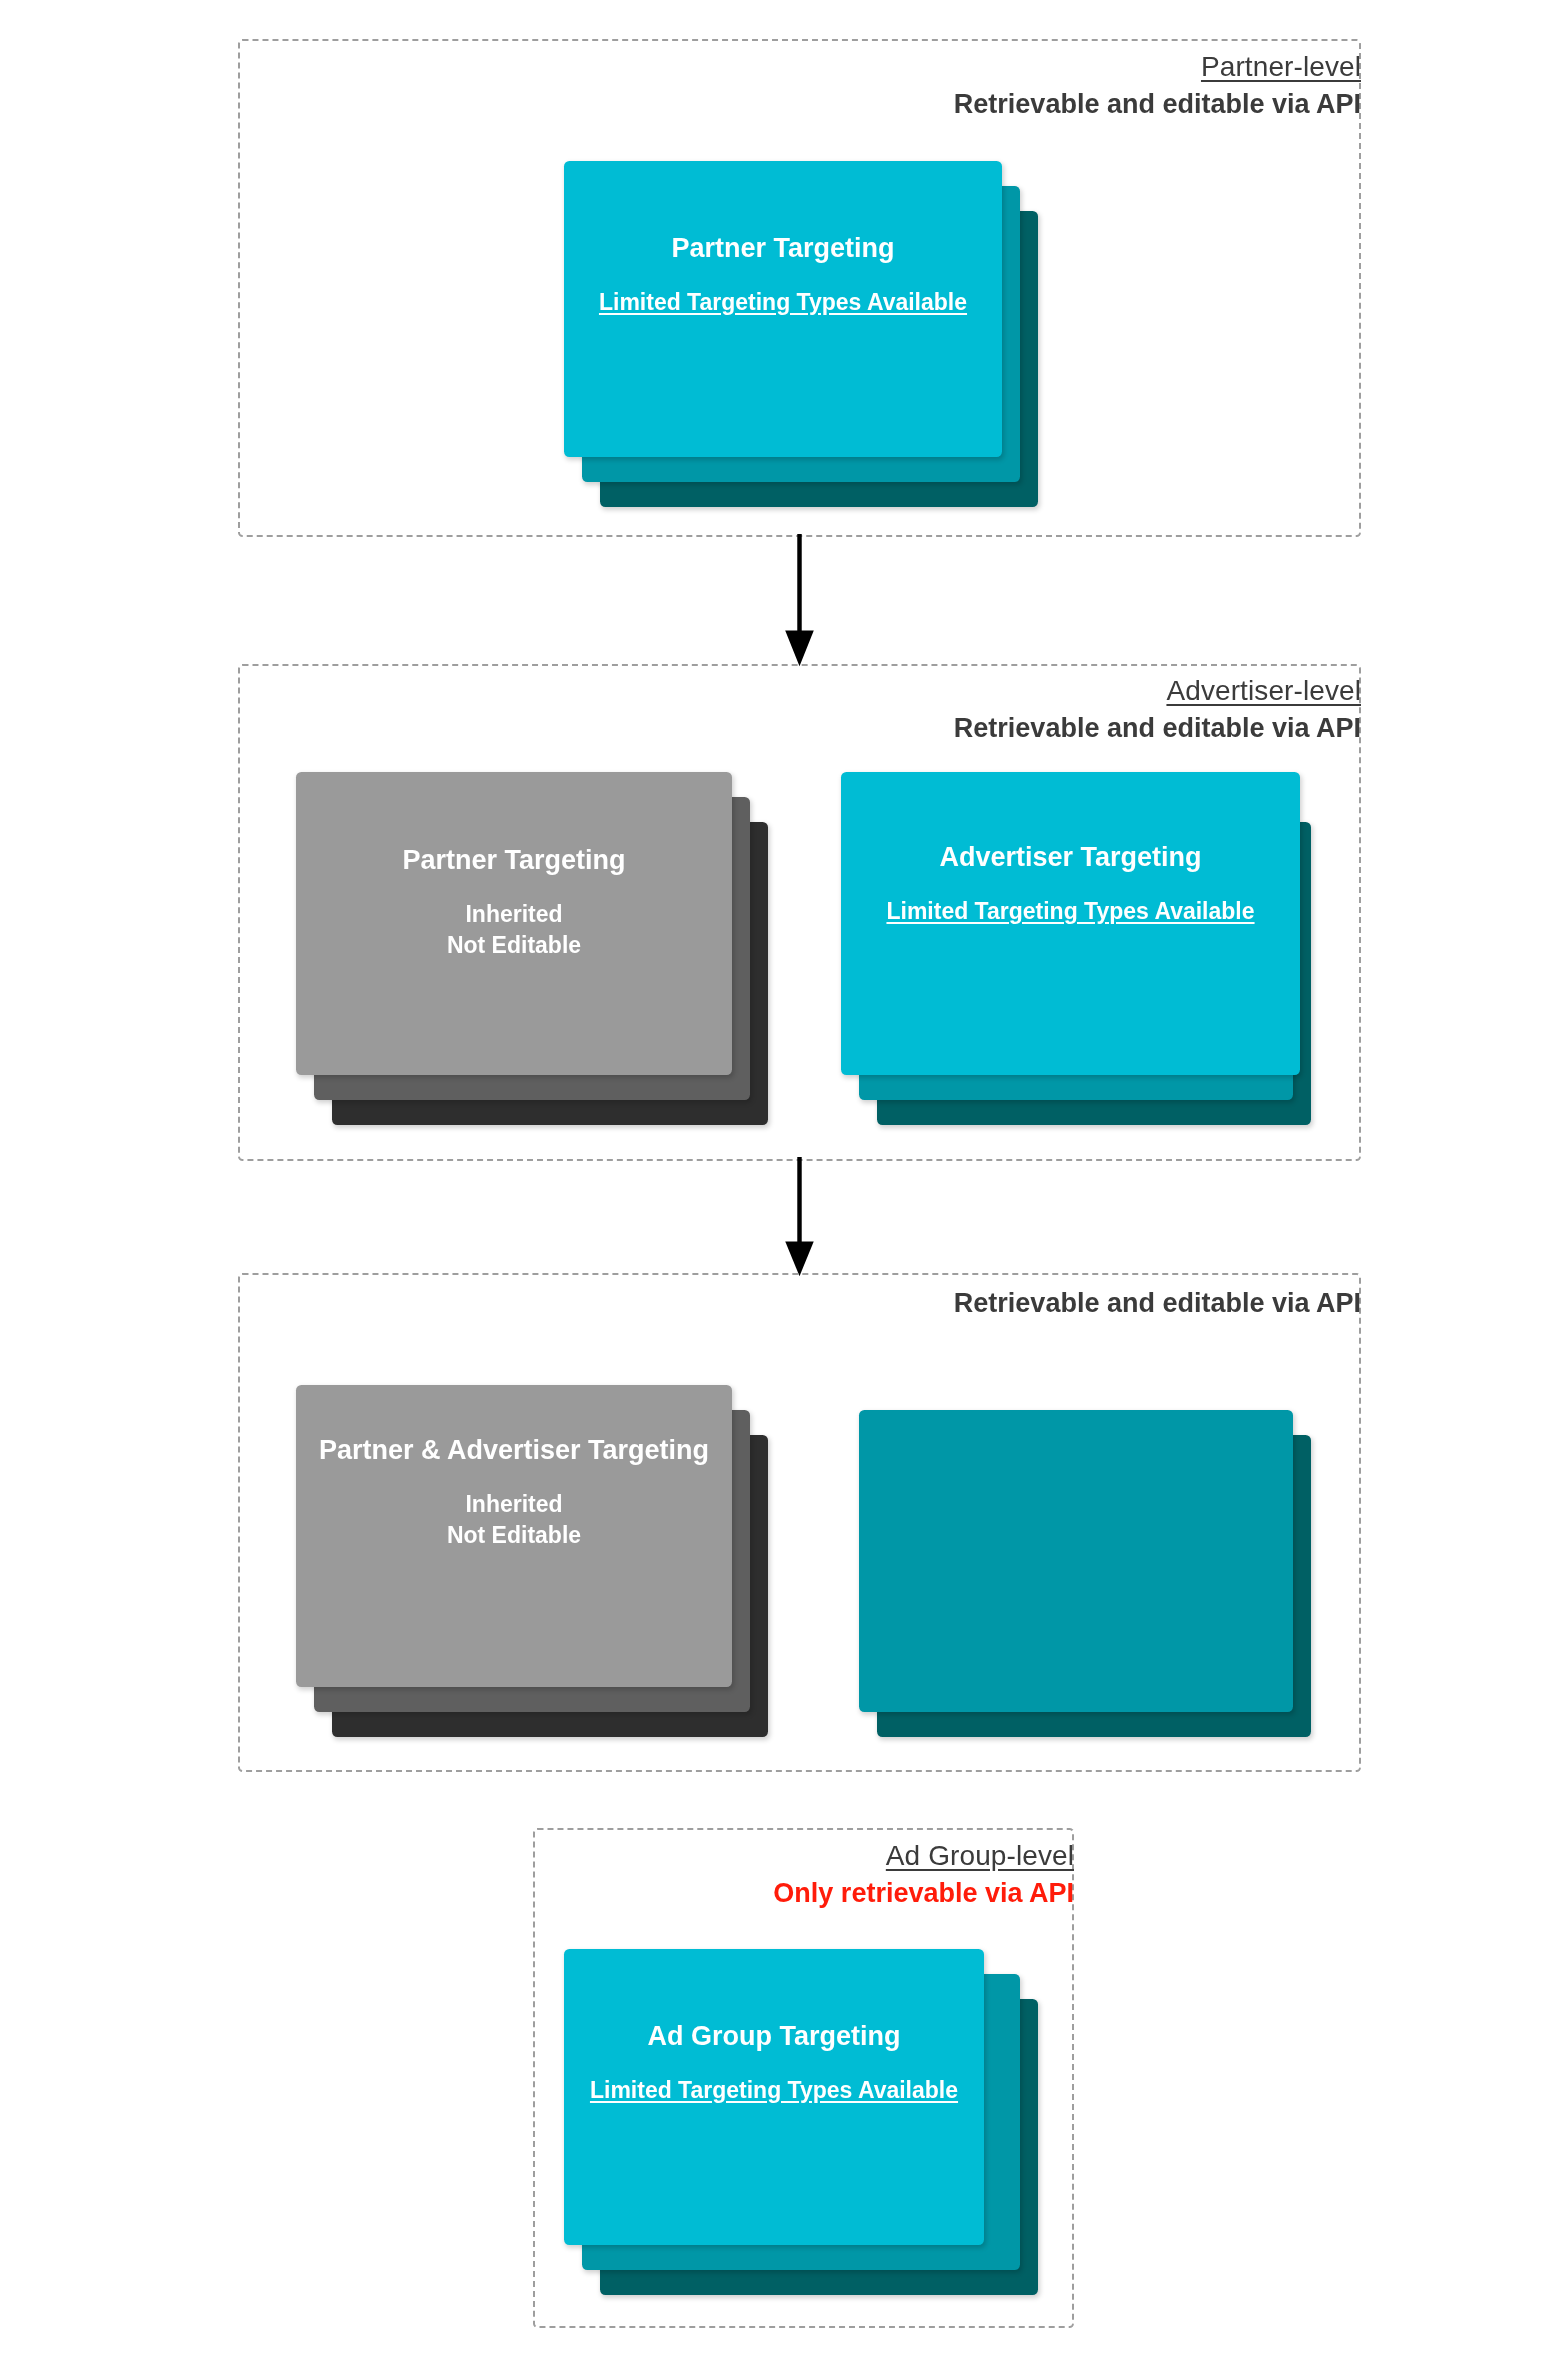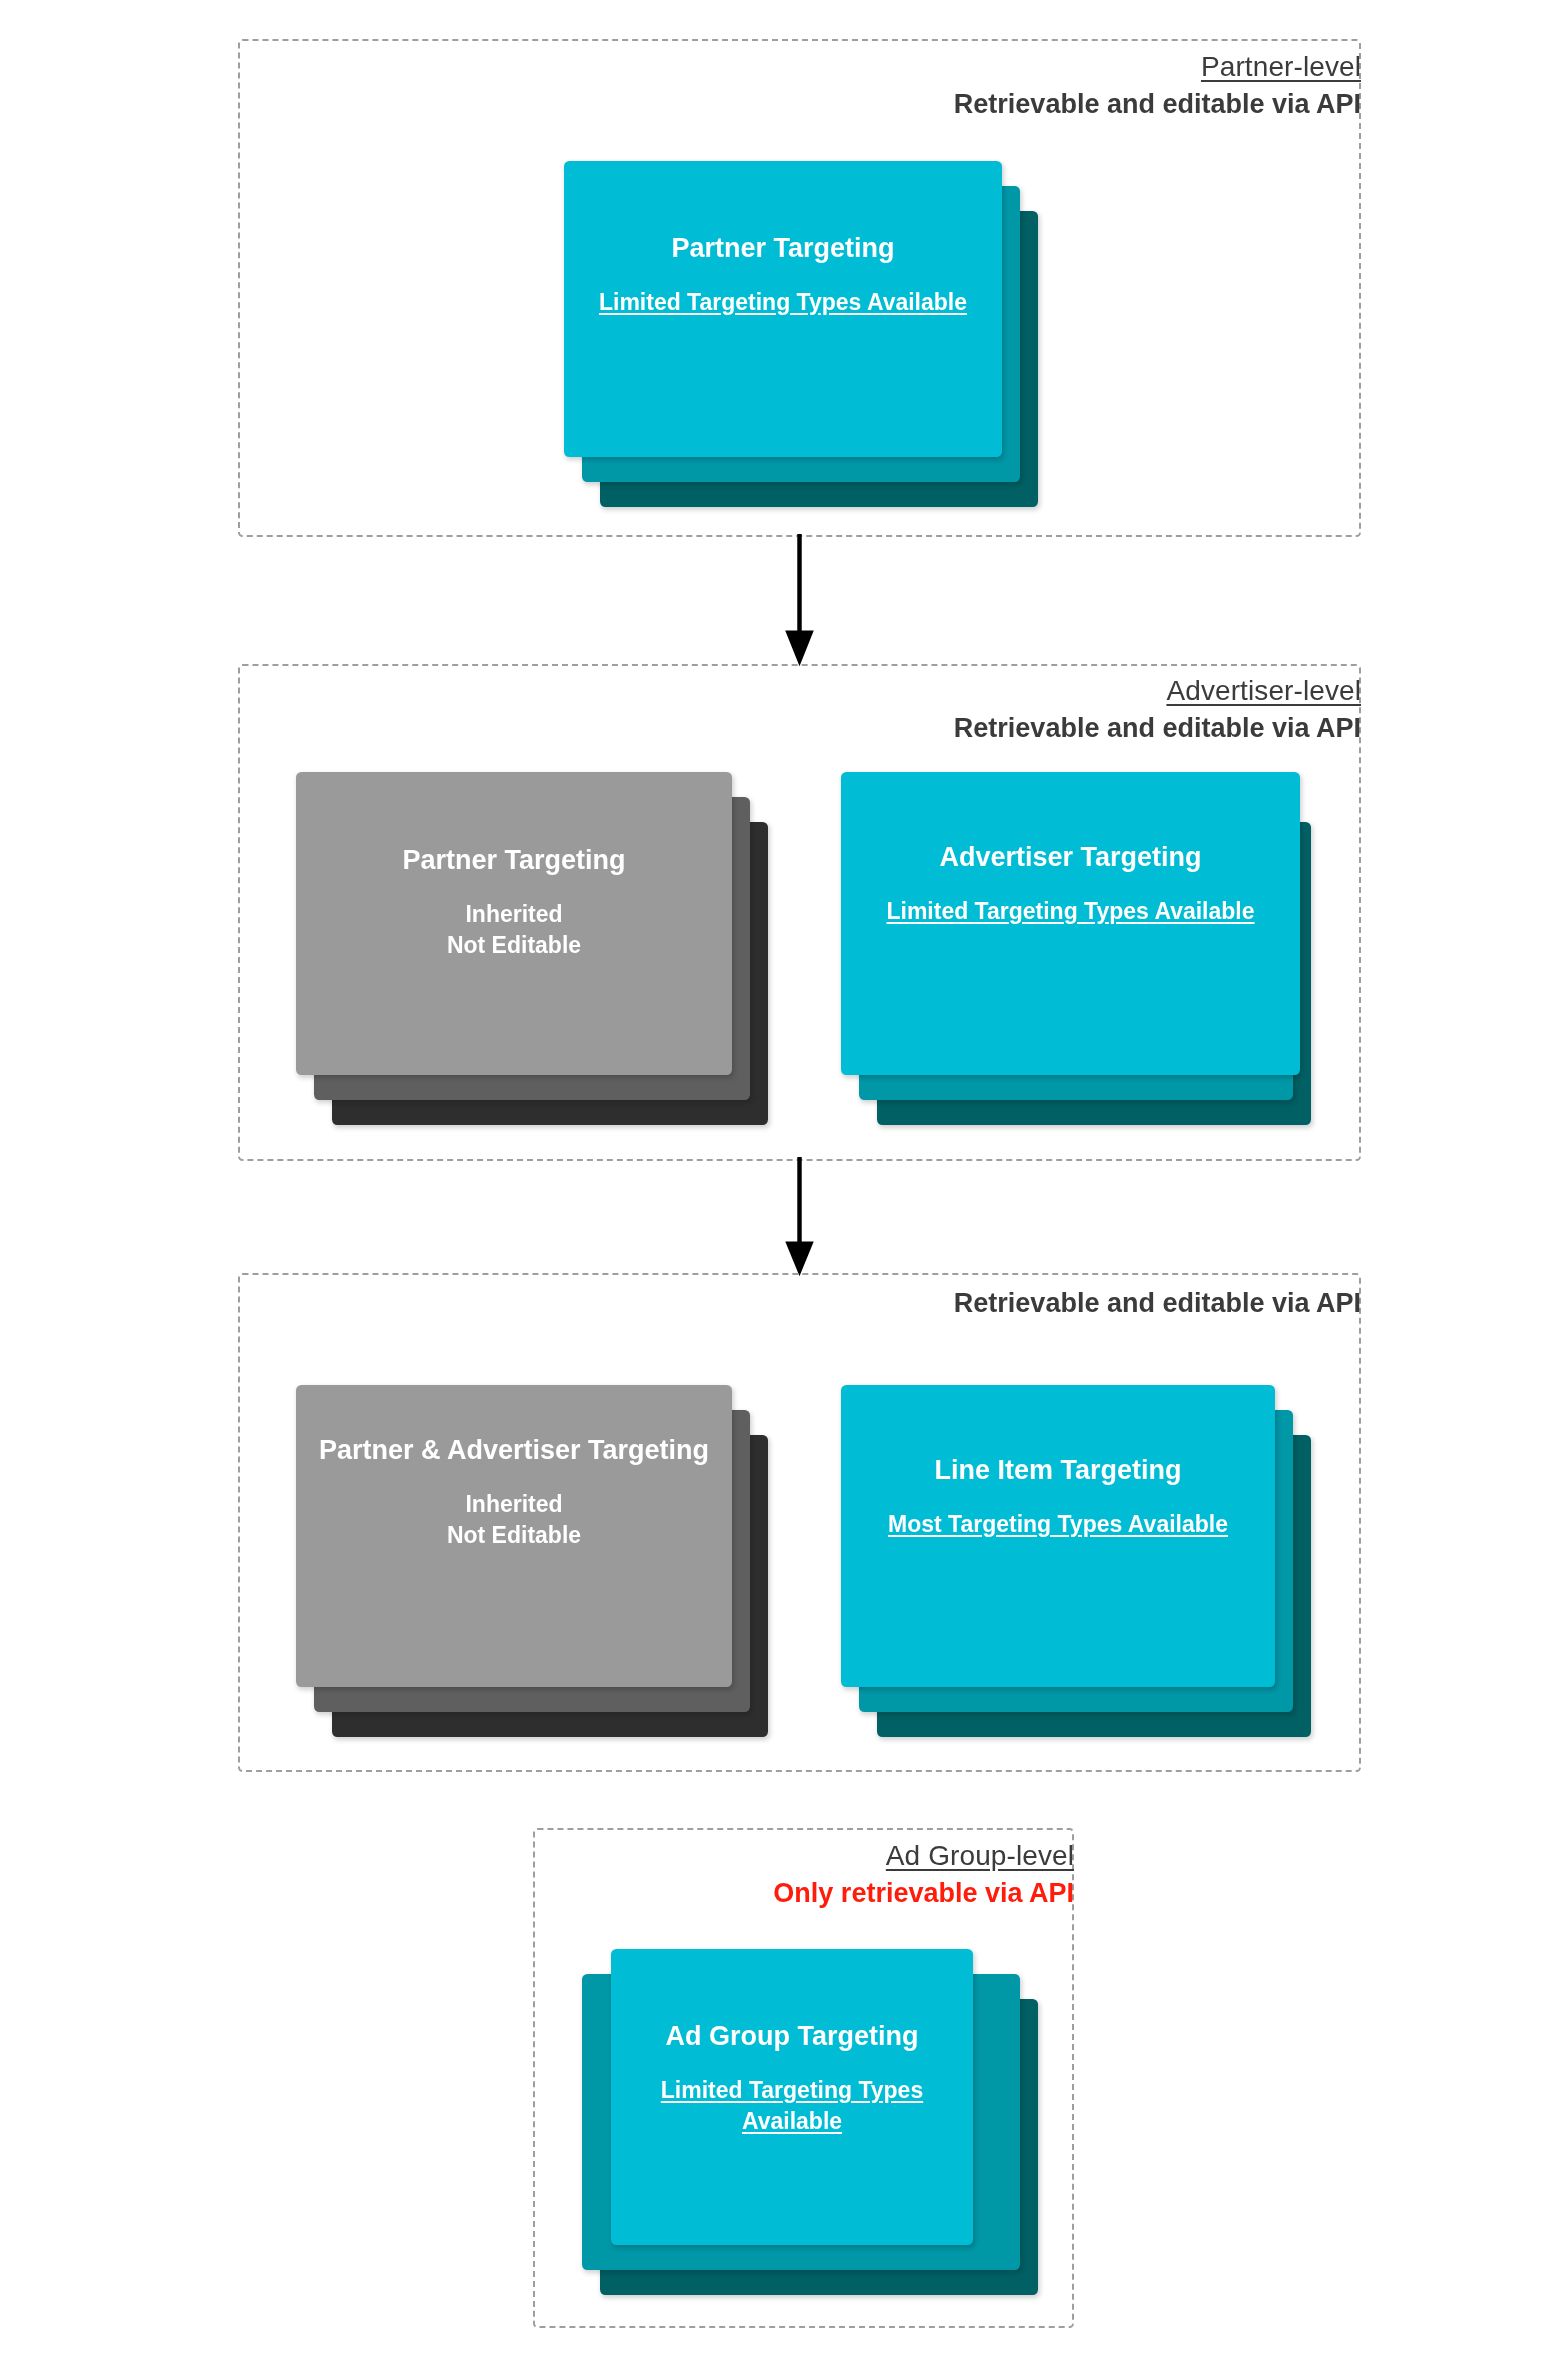--- a/index.html
+++ b/index.html
@@ -194,39 +194,33 @@
         <span class="card-title">Partner &amp; Advertiser Targeting</span>
         <span class="card-note" style="white-space:pre-line;">Inherited
 Not Editable</span>
       </div>
     </div>
   </div>
 
   <div class="card-stack cyan" style="left:841px; top:1385px; width:472px; height:352px;">
     <div class="card-layer layer-back" style="width:434px; height:302px;"></div>
     <div class="card-layer layer-mid" style="width:434px; height:302px;"></div>
-    <div class="card-layer layer-front" style="width:434px; height:302px;">
-      <div class="card-body" style="top:68px;">
-        <span class="card-title">Line Item Targeting</span>
-        <span class="card-note underline">Most Targeting Types Available</span>
-      </div>
-    </div>
   </div>
 
   <div class="level-box" style="left:533px; top:1828px; width:541px; height:500px;"></div>
 
   <div class="level-heading" style="left:533px; top:1838px; width:541px;">
     <span class="level-title">Ad Group-level</span>
     <span class="level-subtitle warn">Only retrievable via API</span>
   </div>
 
   <div class="card-stack cyan" style="left:564px; top:1949px; width:474px; height:346px;">
     <div class="card-layer layer-back" style="width:438px; height:296px;"></div>
     <div class="card-layer layer-mid" style="width:438px; height:296px;"></div>
-    <div class="card-layer layer-front" style="width:362px; height:296px;margin-left:47px;">
+    <div class="card-layer layer-front" style="width:420px; height:296px;">
       <div class="card-body" style="top:70px;">
         <span class="card-title">Ad Group Targeting</span>
         <span class="card-note underline">Limited Targeting Types Available</span>
       </div>
     </div>
   </div>
 
 </div>
 
 

